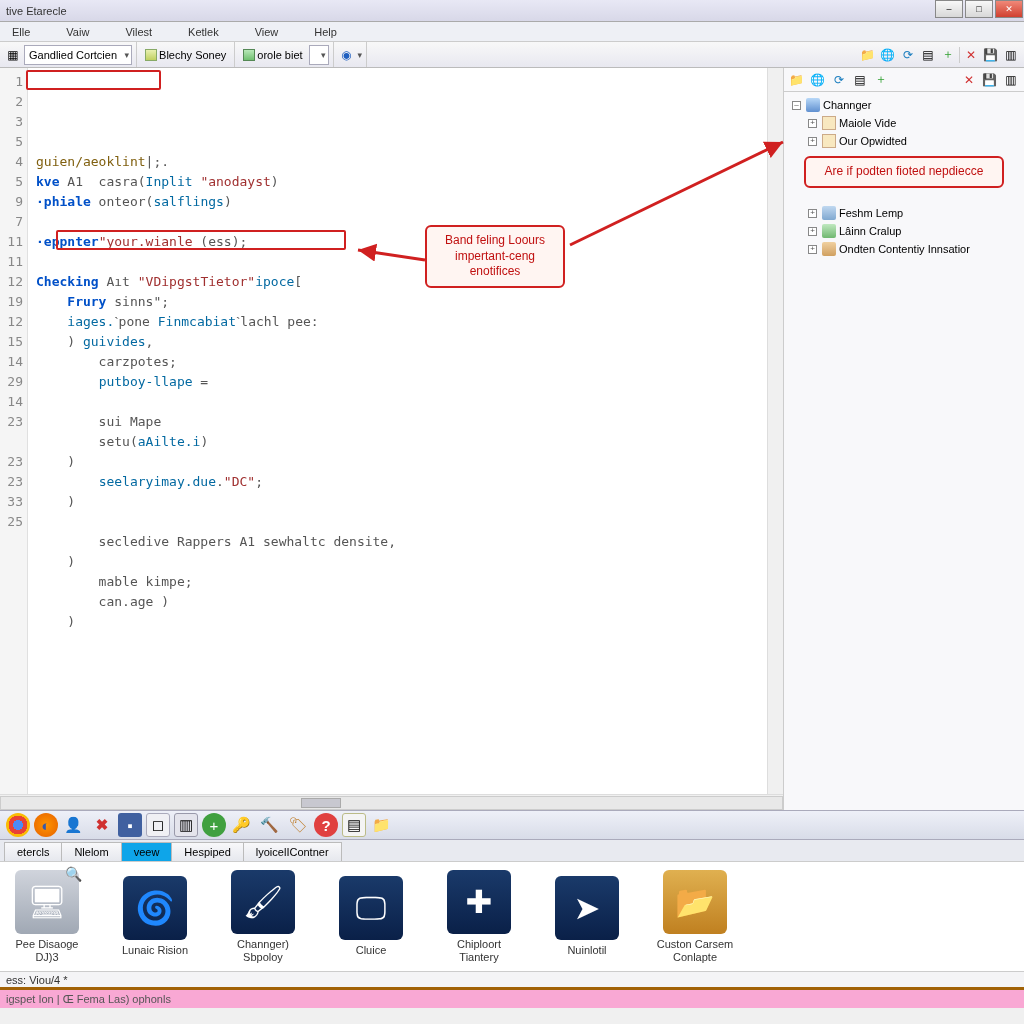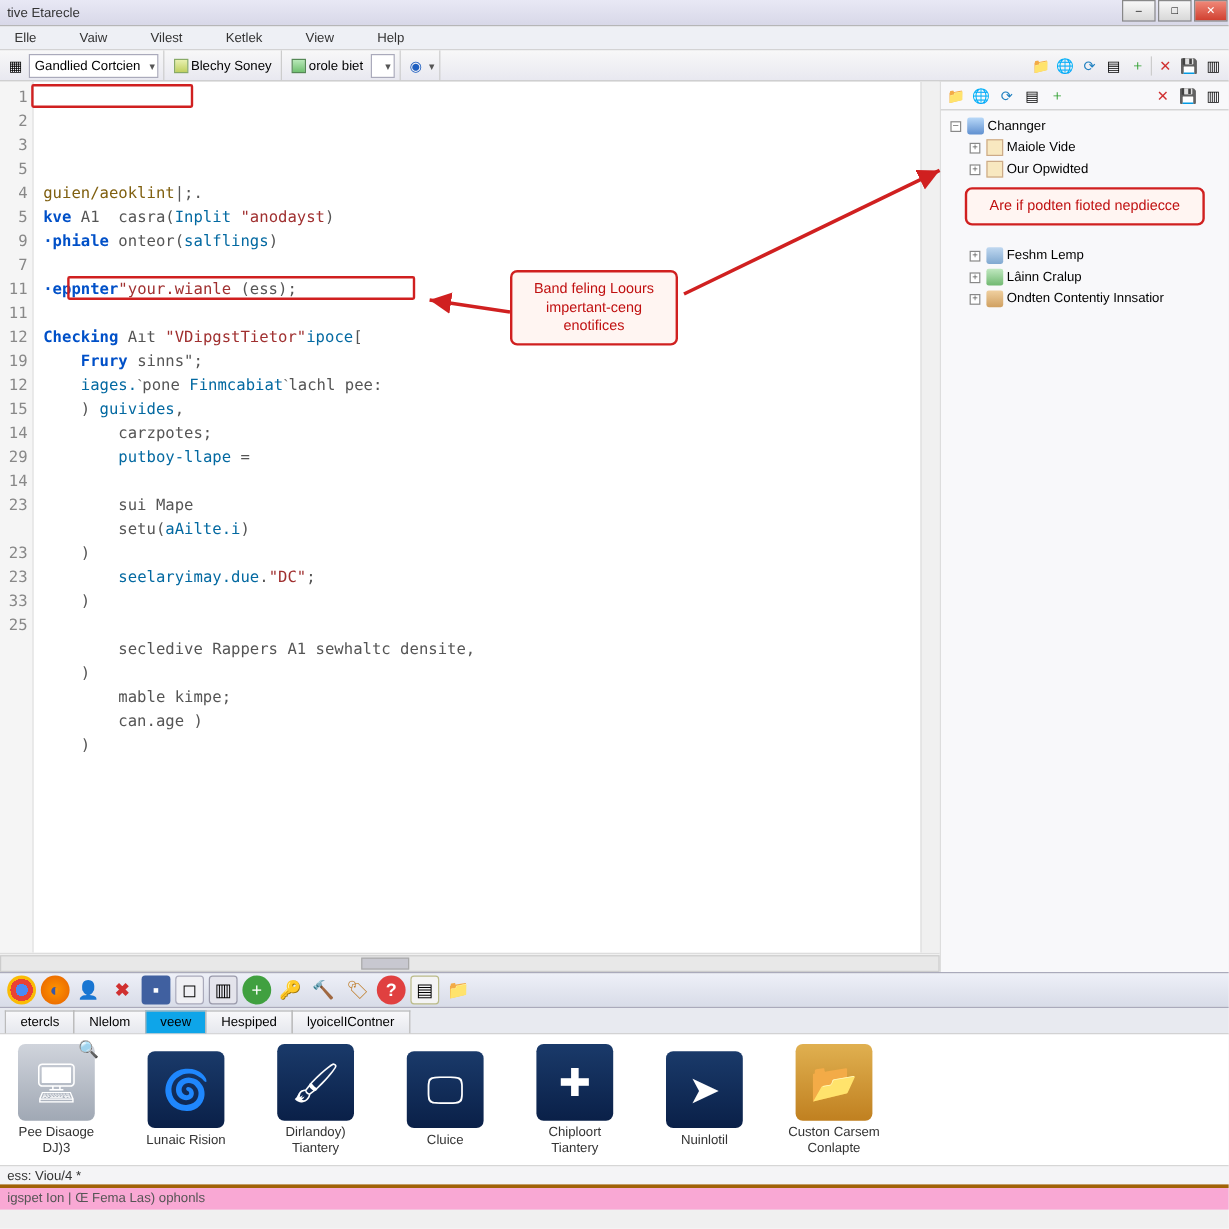--- a/index.html
+++ b/index.html
@@ -282,21 +282,21 @@
   <div class="li-item">
     <div class="li-icon" style="background:linear-gradient(#d0d4dc,#a0a8b4);position:relative;">🖥<span style="position:absolute;right:-4px;top:-4px;font-size:14px;">🔍</span></div>
     <div class="li-label">Pee Disaoge DJ)3</div>
   </div>
   <div class="li-item">
     <div class="li-icon">🌀</div>
     <div class="li-label">Lunaic Rision</div>
   </div>
   <div class="li-item">
     <div class="li-icon">🖌</div>
-    <div class="li-label">Dirlandoy) Tiantery</div>
+    <div class="li-label">Channger) Sbpoloy</div>
   </div>
   <div class="li-item">
     <div class="li-icon">🖵</div>
     <div class="li-label">Cluice</div>
   </div>
   <div class="li-item">
     <div class="li-icon">✚</div>
     <div class="li-label">Chiploort Tiantery</div>
   </div>
   <div class="li-item">

